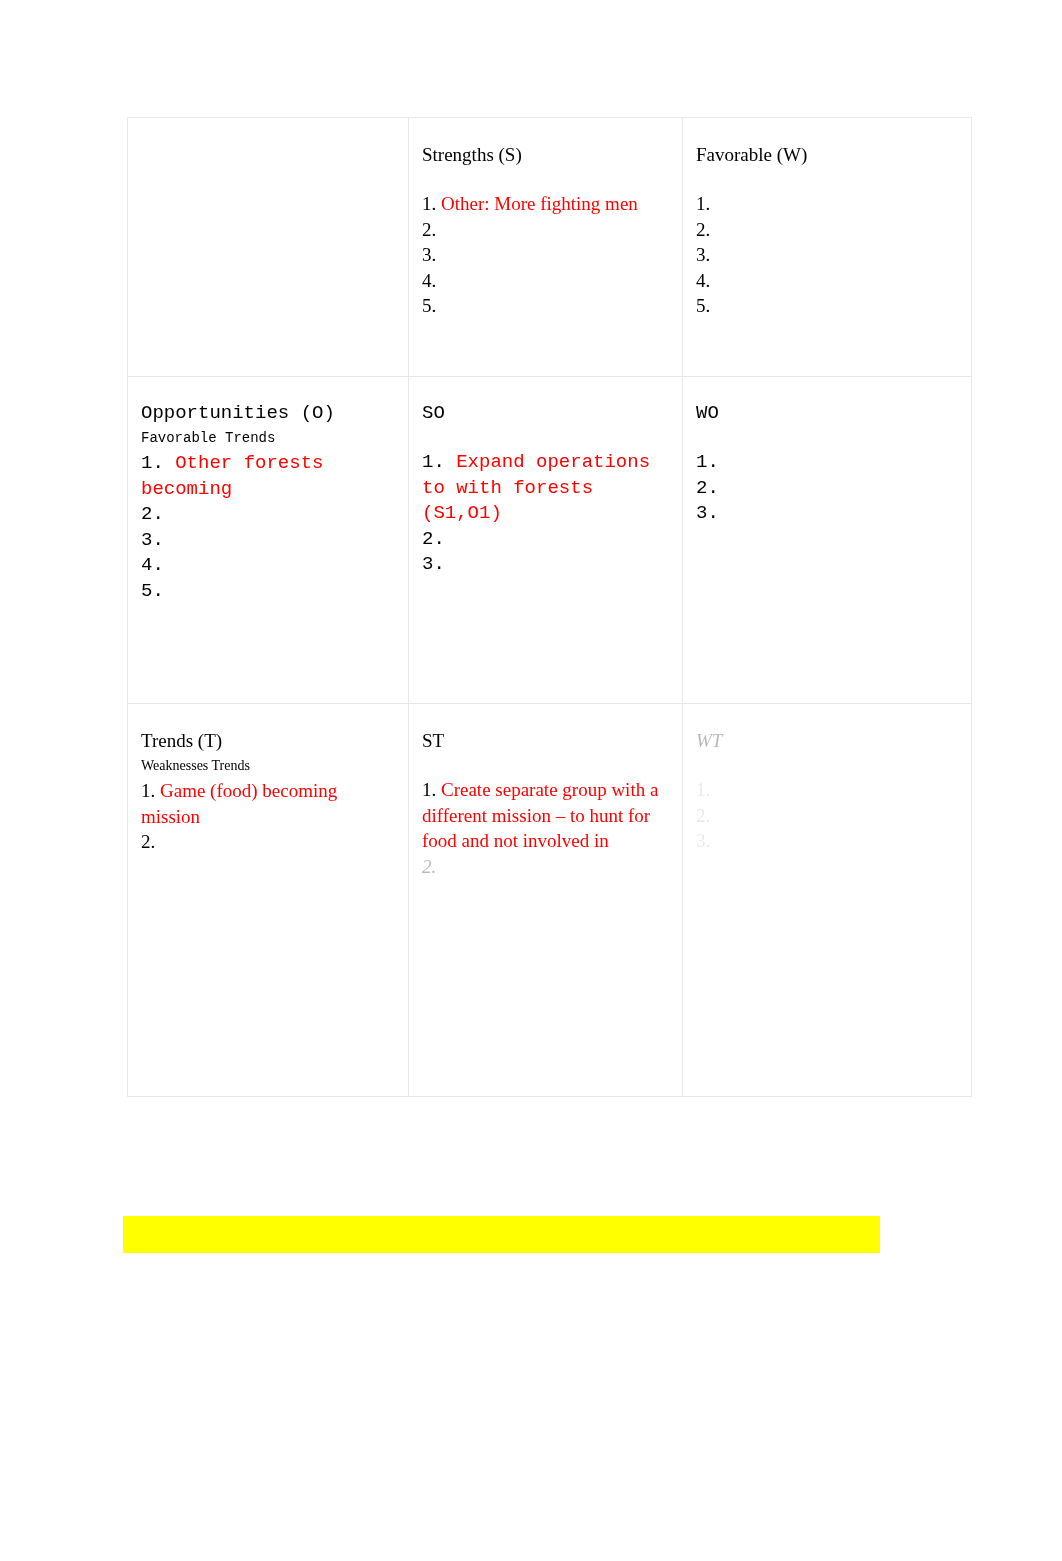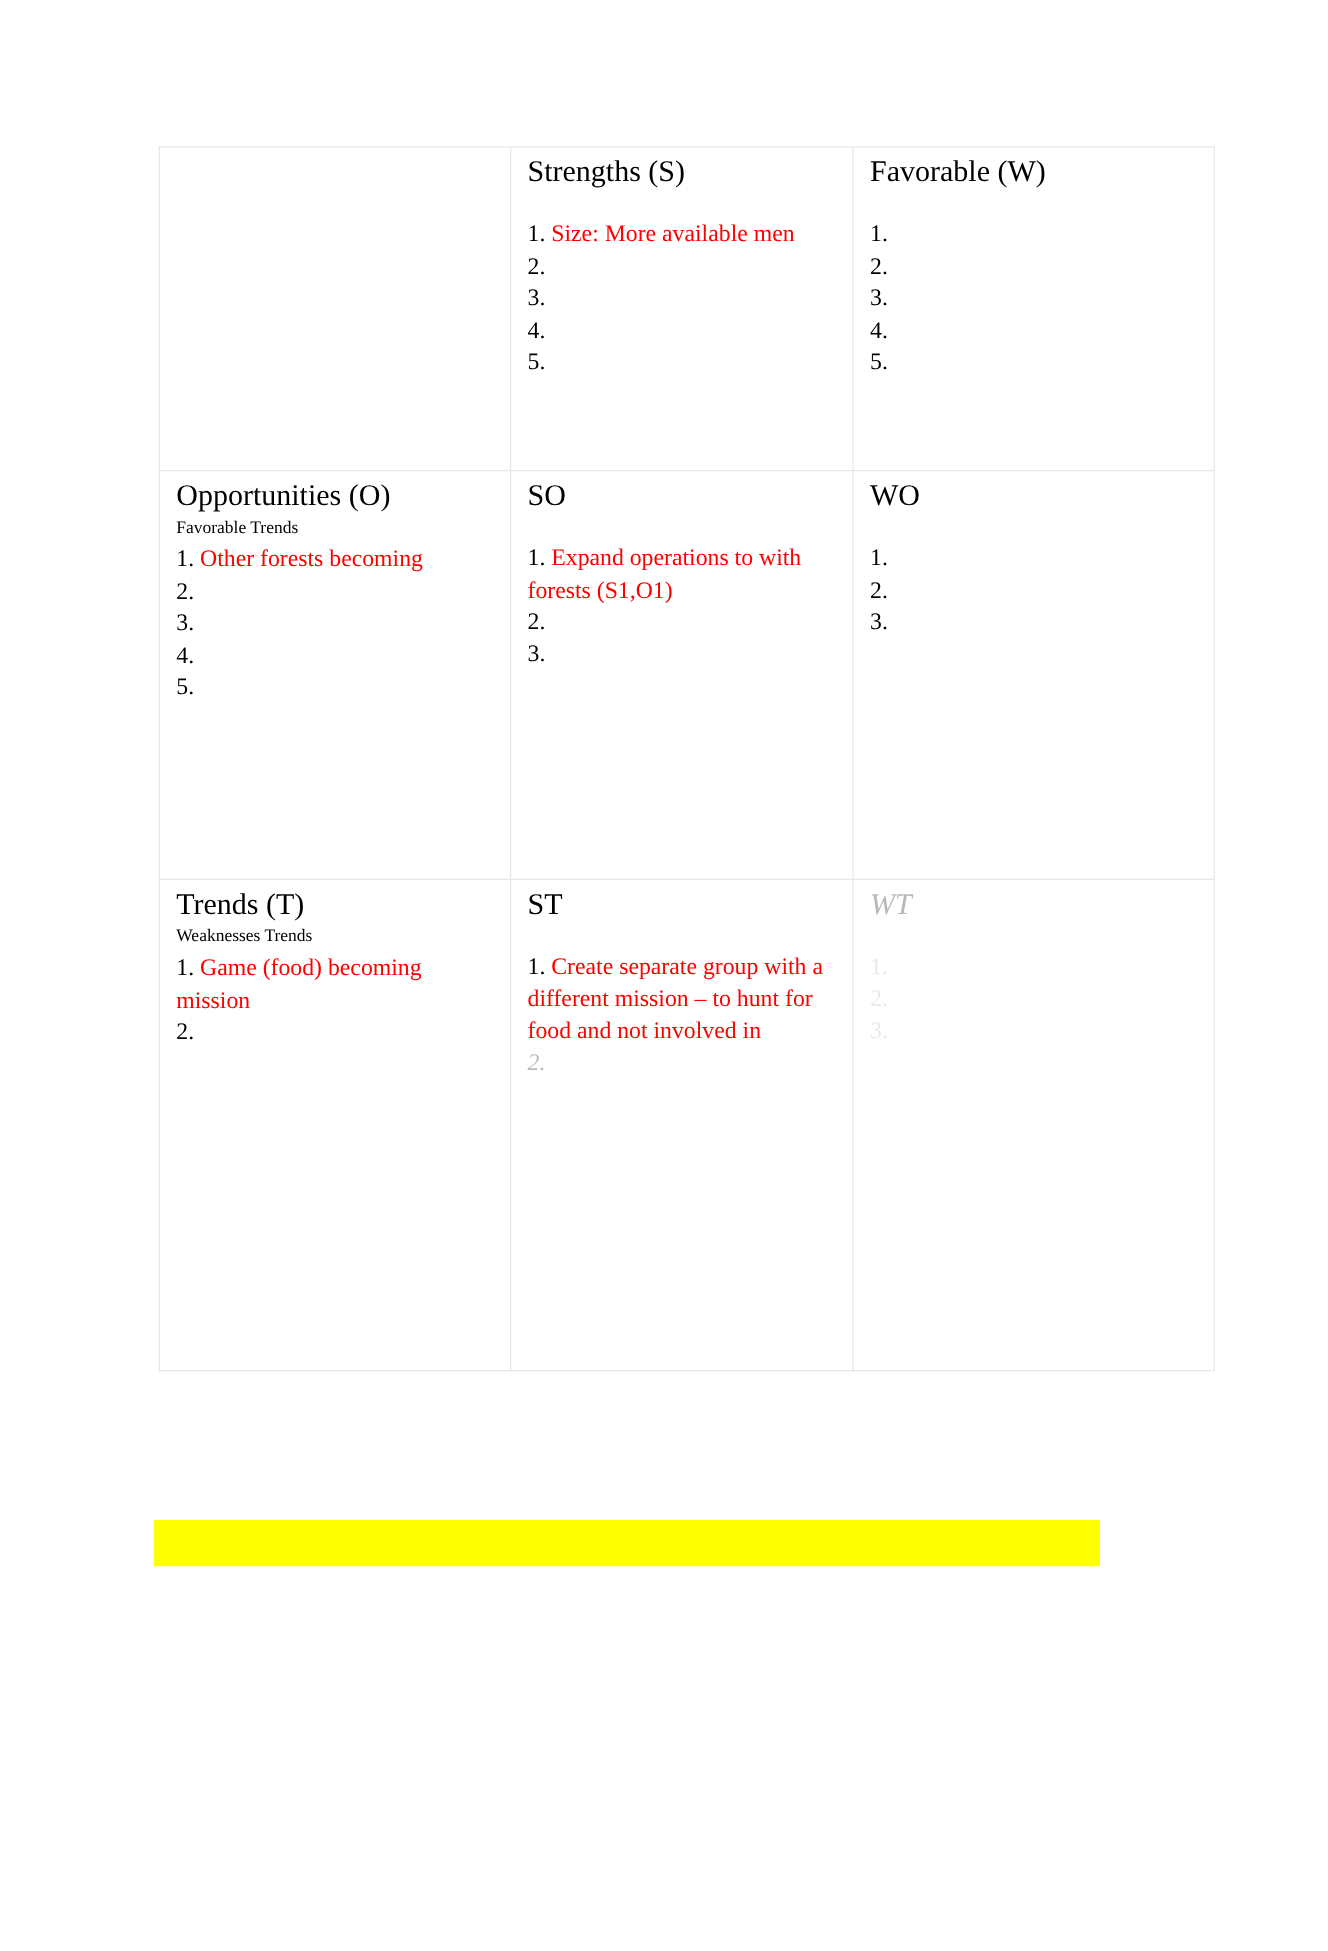--- a/index.html
+++ b/index.html
@@ -29,21 +29,21 @@
     border: 1px solid #e8e8e8;
     vertical-align: top;
     padding: 0;
     background: #ffffff;
   }
   .col-1 { width: 281px; }
   .col-2 { width: 274px; }
   .col-3 { width: 289px; }
 
   .row-1 { height: 259px; }
-  .row-2 { height: 327px; }
+  .row-2 { height: 327px; font-family: Liberation Mono, monospace; }
   .row-3 { height: 393px; }
 
   .cell-pad {
     padding: 8px 10px 6px 13px;
   }
 
   
   .corner-cell {
     background: #a6a6a6;
     position: relative;
@@ -71,23 +71,24 @@
     bottom: 4px;
     color: #ffffff;
     font-size: 23px;
     line-height: 28px;
     white-space: nowrap;
     letter-spacing: 0.2px;
   }
 
   
   .quad-title {
-    font-size: 24px;
+    font-size: 19px;
     line-height: 25px;
     color: #000000;
+    margin-top: 16px;
   }
   .quad-sub {
     font-size: 14px;
     line-height: 25px;
     color: #000000;
   }
   .spacer-line {
     height: 24px;
   }
   .num-list {
@@ -151,21 +152,21 @@
           <div class="label-internal">INTERNAL</div>
           <div class="label-external">EXTERNAL</div>
         </div>
       </td>
 
       <td>
         <div class="cell-pad">
           <div class="quad-title">Strengths (S)</div>
           <div class="spacer-line"></div>
           <ul class="num-list">
-            <li><span class="item-num">1.</span> <span class="item-text">Size: More available men</span></li>
+            <li><span class="item-num">1.</span> <span class="item-text">Other: More fighting men</span></li>
             <li><span class="item-num">2.</span> <span class="item-text"></span></li>
             <li><span class="item-num">3.</span> <span class="item-text"></span></li>
             <li><span class="item-num">4.</span> <span class="item-text"></span></li>
             <li><span class="item-num">5.</span> <span class="item-text"></span></li>
           </ul>
         </div>
       </td>
 
       <td>
         <div class="cell-pad">

